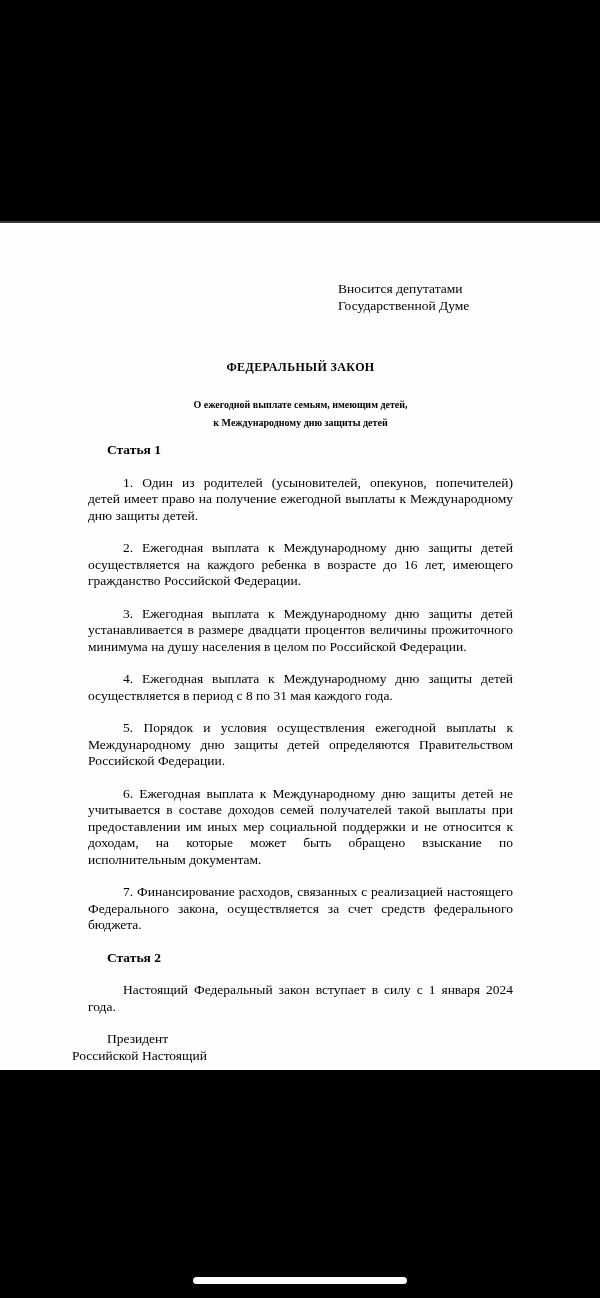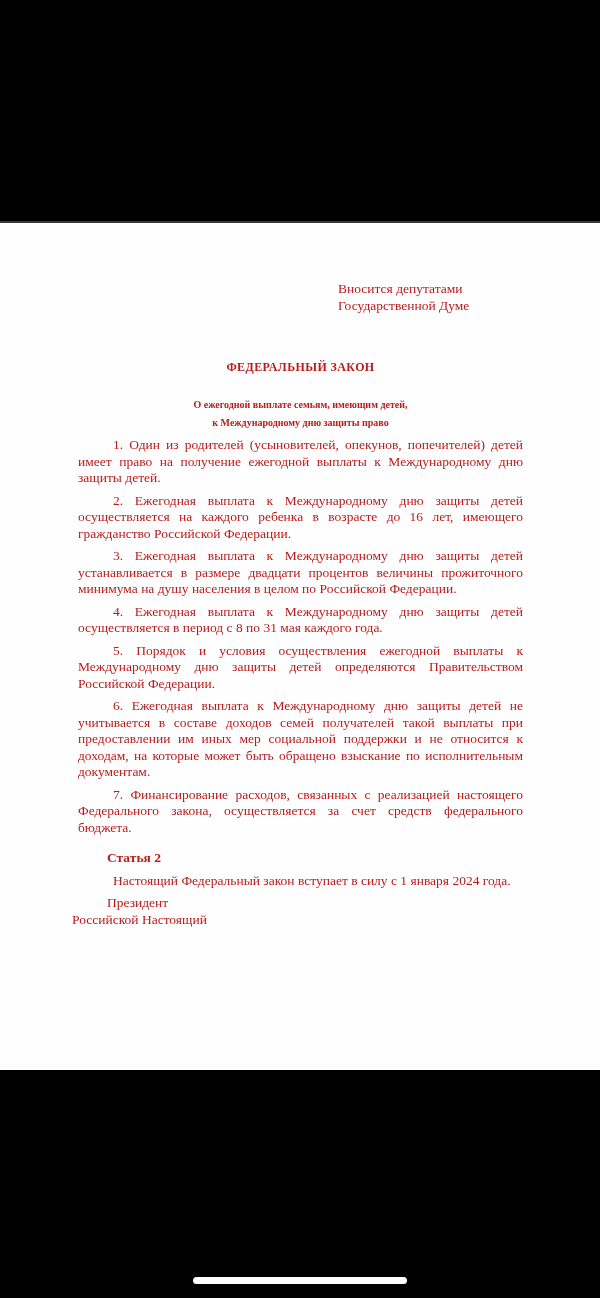--- a/index.html
+++ b/index.html
@@ -18,21 +18,21 @@
   .letterbox-top {
     width: 600px;
     height: 221px;
     background: #000000;
     border-bottom: 2px solid #3a3a3c;
   }
   .page {
     width: 600px;
     height: 954px;
     background: #fefefe;
-    color: #b91c1c;
+    color: #000000;
     box-sizing: border-box;
     padding: 0 71px 0 72px;
     font-size: 13.5px;
     line-height: 16.5px;
     overflow: hidden;
   }
   .intro {
     margin: 58px 0 0 266px;
   }
   .doc-title {
@@ -53,21 +53,21 @@
   .article-heading {
     margin: 11px 0 0 0;
     font-weight: bold;
     text-indent: 35px;
   }
   .article-heading.second {
     margin-top: 14px;
     font-family: Liberation Serif, serif;
   }
   p.para {
-    margin: 6px;
+    margin: 16px;
     text-indent: 35px;
     text-align: justify;
   }
   .signature {
   }
   .signature .line-indent {
     text-indent: 35px;
   }
   .letterbox-bottom {
     position: absolute;
@@ -98,24 +98,25 @@
 
     <div class="intro">
       <div>Вносится депутатами</div>
       <div>Государственной Думе</div>
     </div>
 
     <div class="doc-title">ФЕДЕРАЛЬНЫЙ ЗАКОН</div>
 
     <div class="doc-subtitle">
       <div>О ежегодной выплате семьям, имеющим детей,</div>
-      <div>к Международному дню защиты право</div>
+      <div>к Международному дню защиты детей</div>
     </div>
 
     <div>
+      <div class="article-heading">Статья 1</div>
       <p class="para">1. Один из родителей (усыновителей, опекунов, попечителей) детей имеет право на получение ежегодной выплаты к Международному дню защиты детей.</p>
       <p class="para">2. Ежегодная выплата к Международному дню защиты детей осуществляется на каждого ребенка в возрасте до 16 лет, имеющего гражданство Российской Федерации.</p>
       <p class="para">3. Ежегодная выплата к Международному дню защиты детей устанавливается в размере двадцати процентов величины прожиточного минимума на душу населения в целом по Российской Федерации.</p>
       <p class="para">4. Ежегодная выплата к Международному дню защиты детей осуществляется в период с 8 по 31 мая каждого года.</p>
       <p class="para">5. Порядок и условия осуществления ежегодной выплаты к Международному дню защиты детей определяются Правительством Российской Федерации.</p>
       <p class="para">6. Ежегодная выплата к Международному дню защиты детей не учитывается в составе доходов семей получателей такой выплаты при предоставлении им иных мер социальной поддержки и не относится к доходам, на которые может быть обращено взыскание по исполнительным документам.</p>
       <p class="para">7. Финансирование расходов, связанных с реализацией настоящего Федерального закона, осуществляется за счет средств федерального бюджета.</p>
     </div>
 
     <div>

